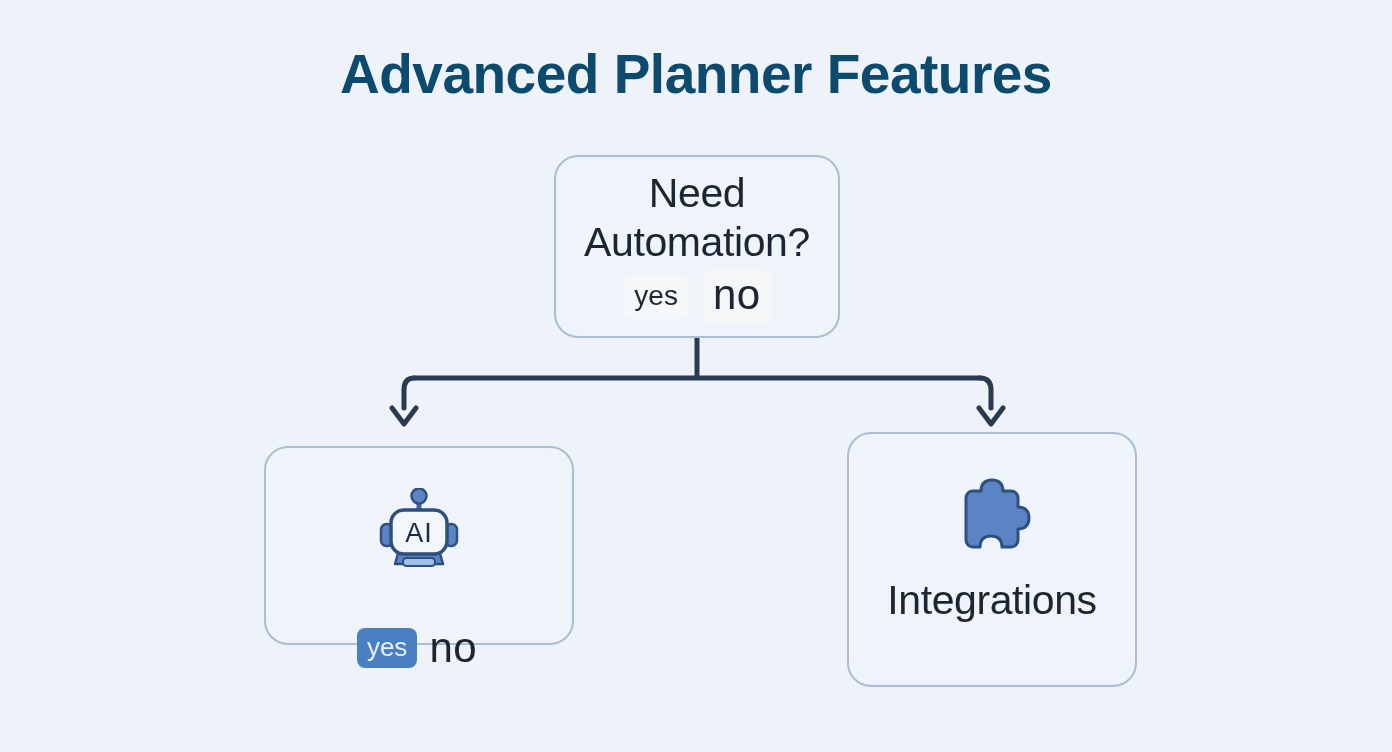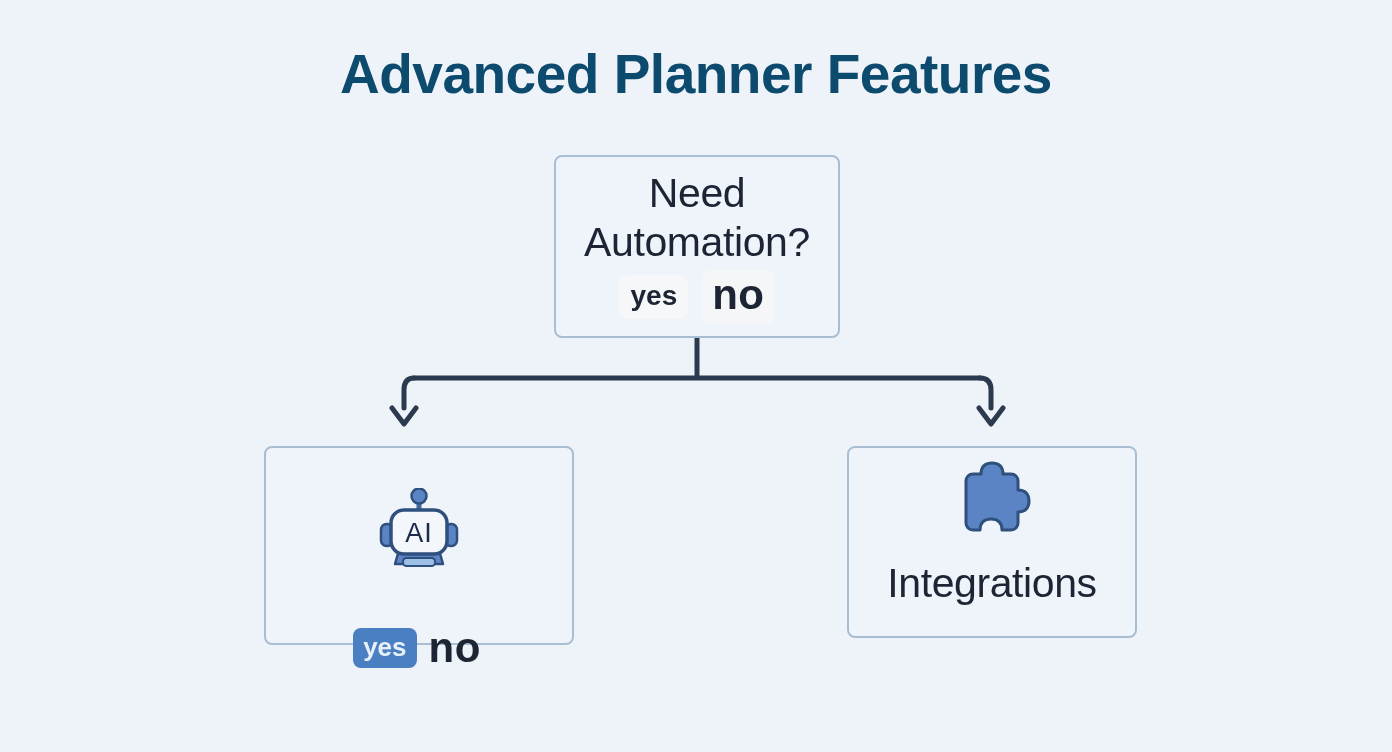--- a/index.html
+++ b/index.html
@@ -46,21 +46,21 @@
     height: 752px;
     overflow: visible;
   }
 
   
   .node {
     position: absolute;
     box-sizing: border-box;
     background: #eff4fa;
     border: 2px solid #a9bed2;
-    border-radius: 8px;
+    border-radius: 24px;
     display: flex;
     flex-direction: column;
     align-items: center;
     justify-content: center;
   }
 
   .node-decision-top {
     left: 554px;
     top: 155px;
     width: 286px;
@@ -69,23 +69,23 @@
 
   .node-decision-left {
     left: 264px;
     top: 446px;
     width: 310px;
     height: 199px;
   }
 
   .node-leaf-right {
     left: 847px;
-    top: 446px;
+    top: 432px;
     width: 290px;
-    height: 192px;
+    height: 255px;
   }
 
   .node-label {
     font-size: 41px;
     font-weight: 400;
     color: #1d2433;
     text-align: center;
     line-height: 1.18;
     letter-spacing: -0.4px;
     white-space: nowrap;
@@ -102,21 +102,20 @@
     justify-content: center;
     gap: 14px;
     margin-top: 4px;
   }
 
   .chip {
     display: inline-block;
     border-radius: 9px;
     line-height: 1;
     white-space: nowrap;
-    font-weight: bold;
   }
 
   
   .chip-yes-soft {
     font-size: 28px;
     color: #1d2433;
     background: #f6f7f9;
     padding: 7px 11px 9px 11px;
   }
 

